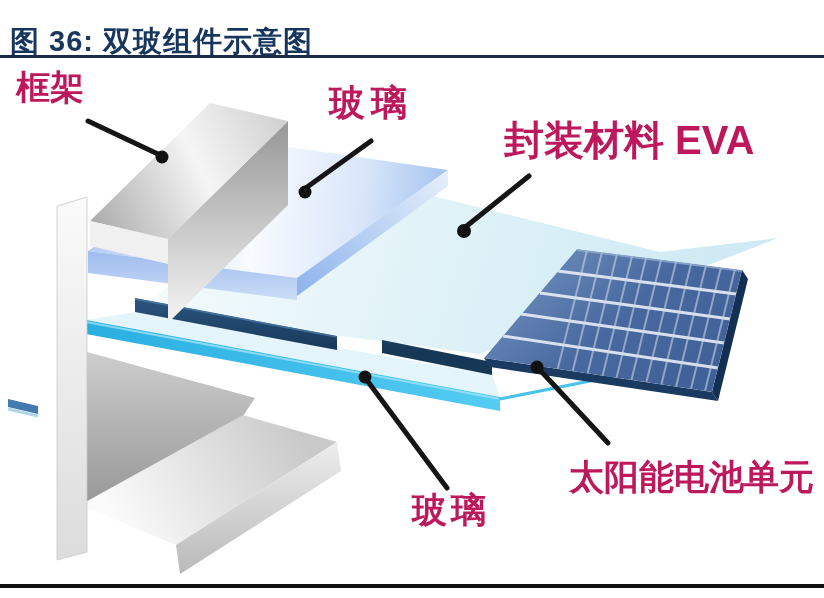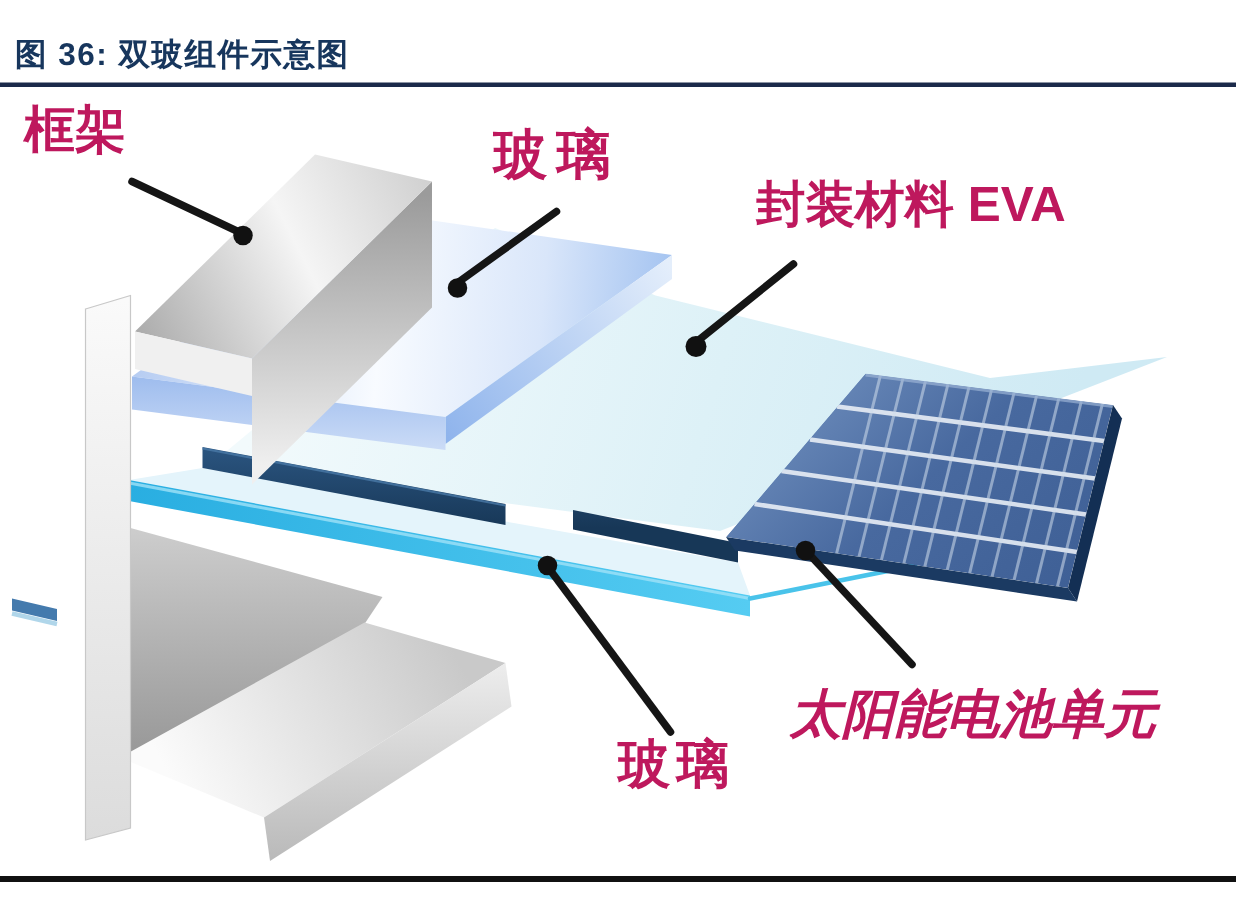--- a/index.html
+++ b/index.html
@@ -1,27 +1,27 @@
 <!DOCTYPE html>
 <html><head>
 <meta charset="utf-8">
 <style>
   html,body{margin:0;padding:0;}
   body{width:824px;height:598px;position:relative;background:#ffffff;overflow:hidden;
        font-family:"Liberation Sans","DejaVu Sans",sans-serif;}
-  .fig-title{position:absolute;left:10px;top:22px;font-size:21px;font-weight:bold;
+  .fig-title{position:absolute;left:10px;top:22px;font-size:29px;font-weight:bold;
              color:#17365d;letter-spacing:1px;white-space:nowrap;}
   .rule-top{position:absolute;left:0;top:55px;width:824px;height:3px;background:#1b2a4a;}
   .rule-bottom{position:absolute;left:0;top:584px;width:824px;height:4px;background:#111111;}
   .callout{position:absolute;font-weight:bold;color:#be185d;white-space:nowrap;line-height:1.05;}
   .co-frame{left:16px;top:70px;font-size:34px;}
   .co-glass-top{left:329px;top:84px;font-size:36px;letter-spacing:6px;}
-  .co-eva{left:504px;top:119px;font-size:33px;}
+  .co-eva{left:504px;top:119px;font-size:40px;}
   .co-glass-bottom{left:412px;top:492px;font-size:35px;letter-spacing:4px;}
-  .co-cell{left:526px;top:459px;font-size:35px;font-style:italic;}
+  .co-cell{left:569px;top:459px;font-size:35px;}
   svg{position:absolute;left:0;top:0;}
 </style>
 </head>
 <body>
 
 <svg width="824" height="598" viewBox="0 0 824 598">
   <defs>
     <linearGradient id="gEva" gradientUnits="userSpaceOnUse" x1="200" y1="180" x2="700" y2="330">
       <stop offset="0" stop-color="#f2fafc"></stop>
         <stop offset="0.55" stop-color="#ddf1f7"></stop>

